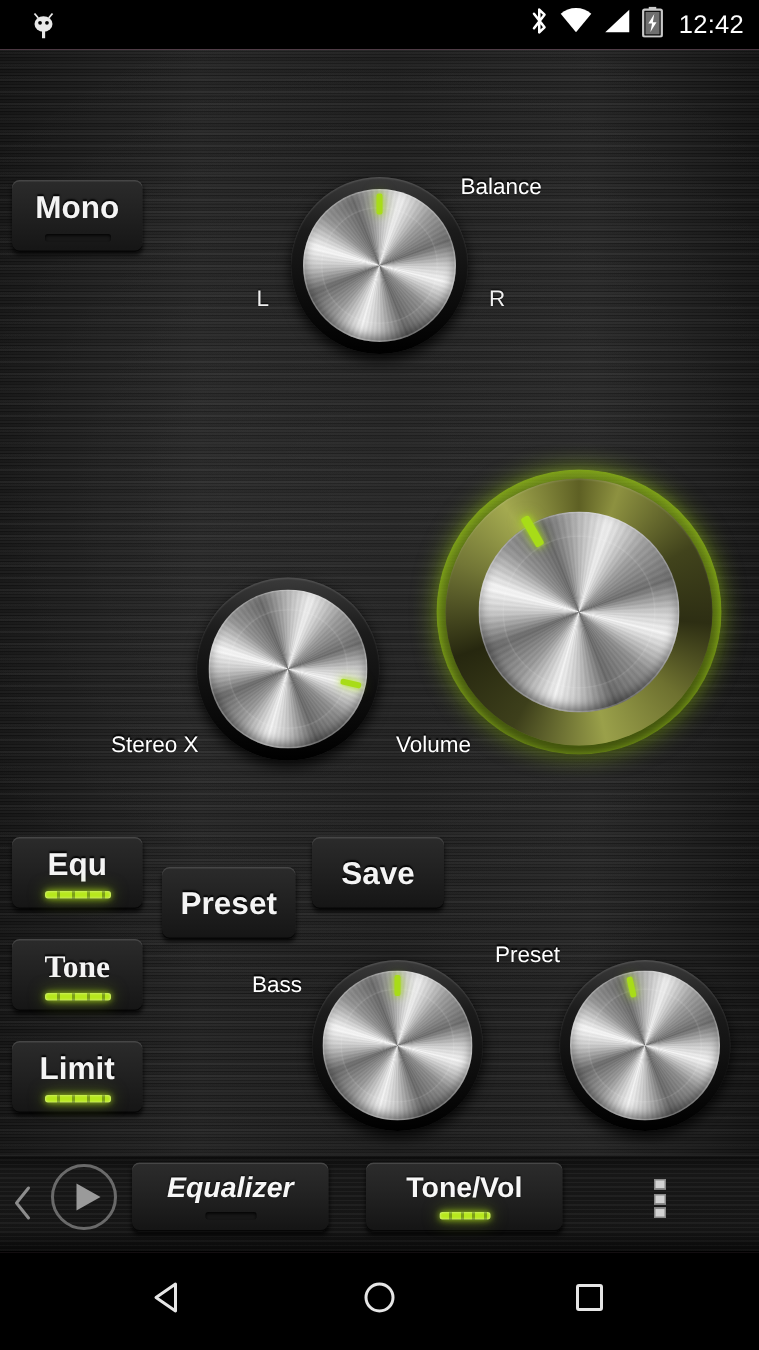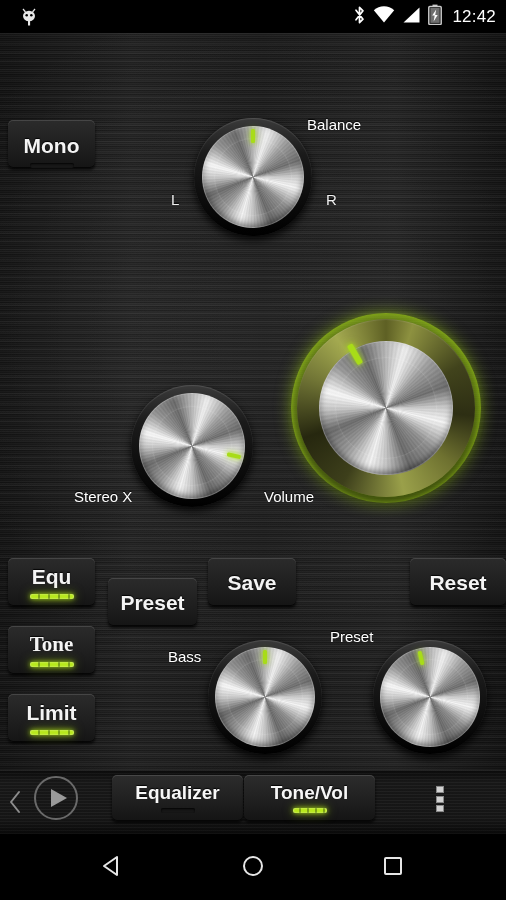--- a/index.html
+++ b/index.html
@@ -390,21 +390,21 @@
           <rect x="2.3" y="3.9" width="9.4" height="15" fill="#6f6f6f"></rect>
           <path d="M8.2 5.4 L4.2 11.6 L6.7 11.6 L5.6 17.4 L9.7 10.9 L7.2 10.9 Z" fill="#ffffff"></path>
         </svg>
       </span>
       <span id="clock">12:42</span>
     </div>
   </div>
 
   <div id="app">
 
-    <div class="btn" style="left:8px; top:87px; width:87px; height:48px;justify-content:flex-end;">
+    <div class="btn" style="left:8px; top:87px; width:87px; height:48px;">
       <span class="lbl">Mono</span>
       <span class="led"></span>
     </div>
 
     <div class="knob" id="knob-balance" style="left:194px; top:85px; width:118px; height:118px;">
       <div class="rim"></div>
       <div class="face" style="inset:8px;"></div>
       <div class="ring" style="inset:20px;"></div>
       <div class="ind-rot" style="transform:rotate(0deg);">
         <div class="ind" style="top:11px; width:4px; height:14px; margin-left:-2px;"></div>
@@ -441,23 +441,20 @@
     </div>
 
     <div class="btn" style="left:108px; top:545px; width:89px; height:48px;">
       <span class="lbl">Preset</span>
     </div>
 
     <div class="btn" style="left:208px; top:525px; width:88px; height:48px;">
       <span class="lbl">Save</span>
     </div>
 
-    <div class="btn" style="left:410px; top:525px; width:96px; height:48px;">
-      <span class="lbl">Reset</span>
-    </div>
 
     <div class="btn" style="left:8px; top:593px; width:87px; height:48px;font-family:Liberation Serif, serif;">
       <span class="lbl">Tone</span>
       <span class="led on"></span>
     </div>
 
     <div class="btn" style="left:8px; top:661px; width:87px; height:48px;">
       <span class="lbl">Limit</span>
       <span class="led on"></span>
     </div>
@@ -489,21 +486,21 @@
       <svg width="18" height="28" viewBox="0 0 18 28">
         <path d="M13 4 L5 14 L13 24" stroke="#8d8d8d" stroke-width="2" fill="none" stroke-linecap="round" stroke-linejoin="round"></path>
       </svg>
     </div>
   </div>
 
   <div id="playbtn">
     <div class="tri"></div>
   </div>
 
-  <div class="tab" style="left:112px; width:131px;">
+  <div class="tab" style="left:88px; width:131px;font-style:italic;">
     <span class="lbl">Equalizer</span>
     <span class="led"></span>
   </div>
 
   <div class="tab" style="left:244px; width:131px;">
     <span class="lbl">Tone/Vol</span>
     <span class="led on"></span>
   </div>
 
   <div id="overflow">

